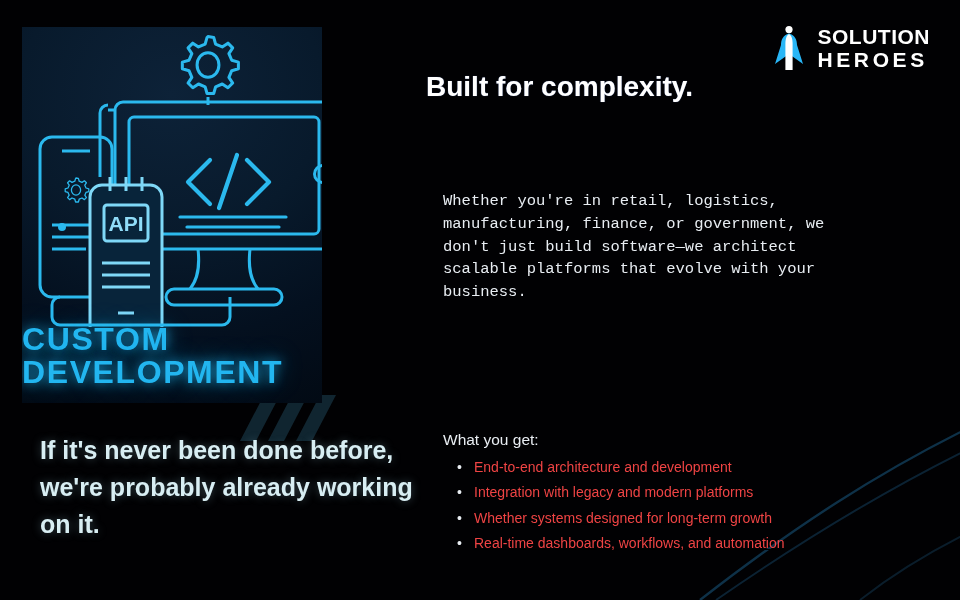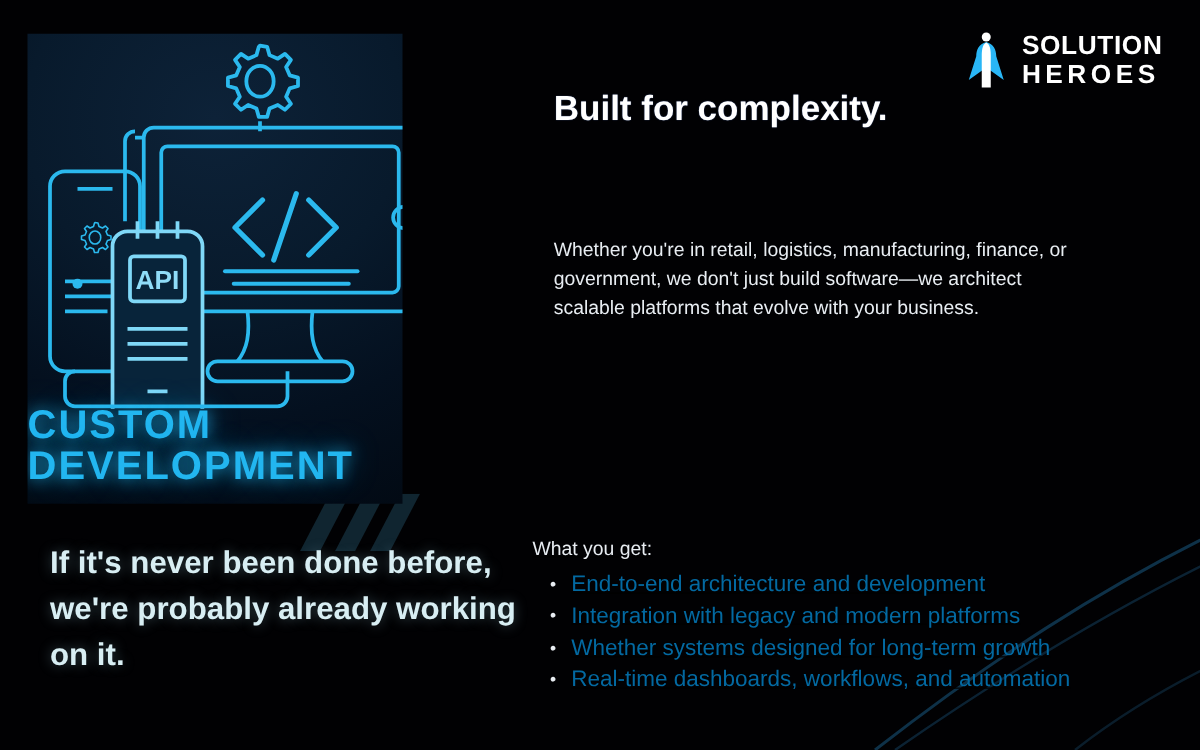--- a/index.html
+++ b/index.html
@@ -40,37 +40,37 @@
     text-shadow:0 0 10px rgba(170,220,235,.35);
   }
 
   
   .logo { position:absolute; right:30px; top:24px; display:flex; align-items:center; gap:12px; }
   .logo-mark { width:34px; height:48px; flex:none; }
   .logo-text { color:#fff; font-weight:bold; font-size:21px; letter-spacing:.5px; line-height:23px; }
   .logo-text .l2 { letter-spacing:3.6px; }
 
   .headline {
-    position:absolute; left:443px; top:72px; width:440px;
+    position:absolute; left:426px; top:72px; width:440px;
     color:#fff; font-weight:bold; font-size:28px; line-height:30px;
     text-shadow:0 0 1px rgba(120,160,255,.55);
   }
   .headline .l2 { display:block; padding-left:125px; }
 
   .body { position:absolute; left:443px; top:190px; width:432px; }
   .para {
     color:#e8edf2; font-size:15.5px; line-height:22.8px; margin-bottom:18px;
   }
-  .para:last-child { margin-bottom:0; }
-
-  .getblock { position:absolute; left:426px; top:429px; width:440px;text-decoration:underline; }
+  .para:last-child { margin-bottom:0;font-family:Liberation Mono, monospace; }
+
+  .getblock { position:absolute; left:443px; top:429px; width:440px;text-decoration:underline; }
   .get-label { color:#e8edf2; font-size:15.5px; line-height:22.8px; margin-bottom:3px; }
   .bullets { list-style:none; }
   .bullets li {
-    position:relative; color:#0369a1; font-size:18px; line-height:25.5px; padding-left:31px;
+    position:relative; color:#ef4444; font-size:14px; line-height:25.5px; padding-left:31px;
   }
   .bullets li::before {
     content:"•"; position:absolute; left:14px; top:0; color:#e8edf2; font-size:14px;
   }
 </style>
 </head>
 <body>
 
 <svg class="bg-arcs" viewBox="0 0 960 600">
   <path d="M 700 600 C 790 530 880 470 985 420" fill="none" stroke="#0e3148" stroke-width="2.4"></path>

